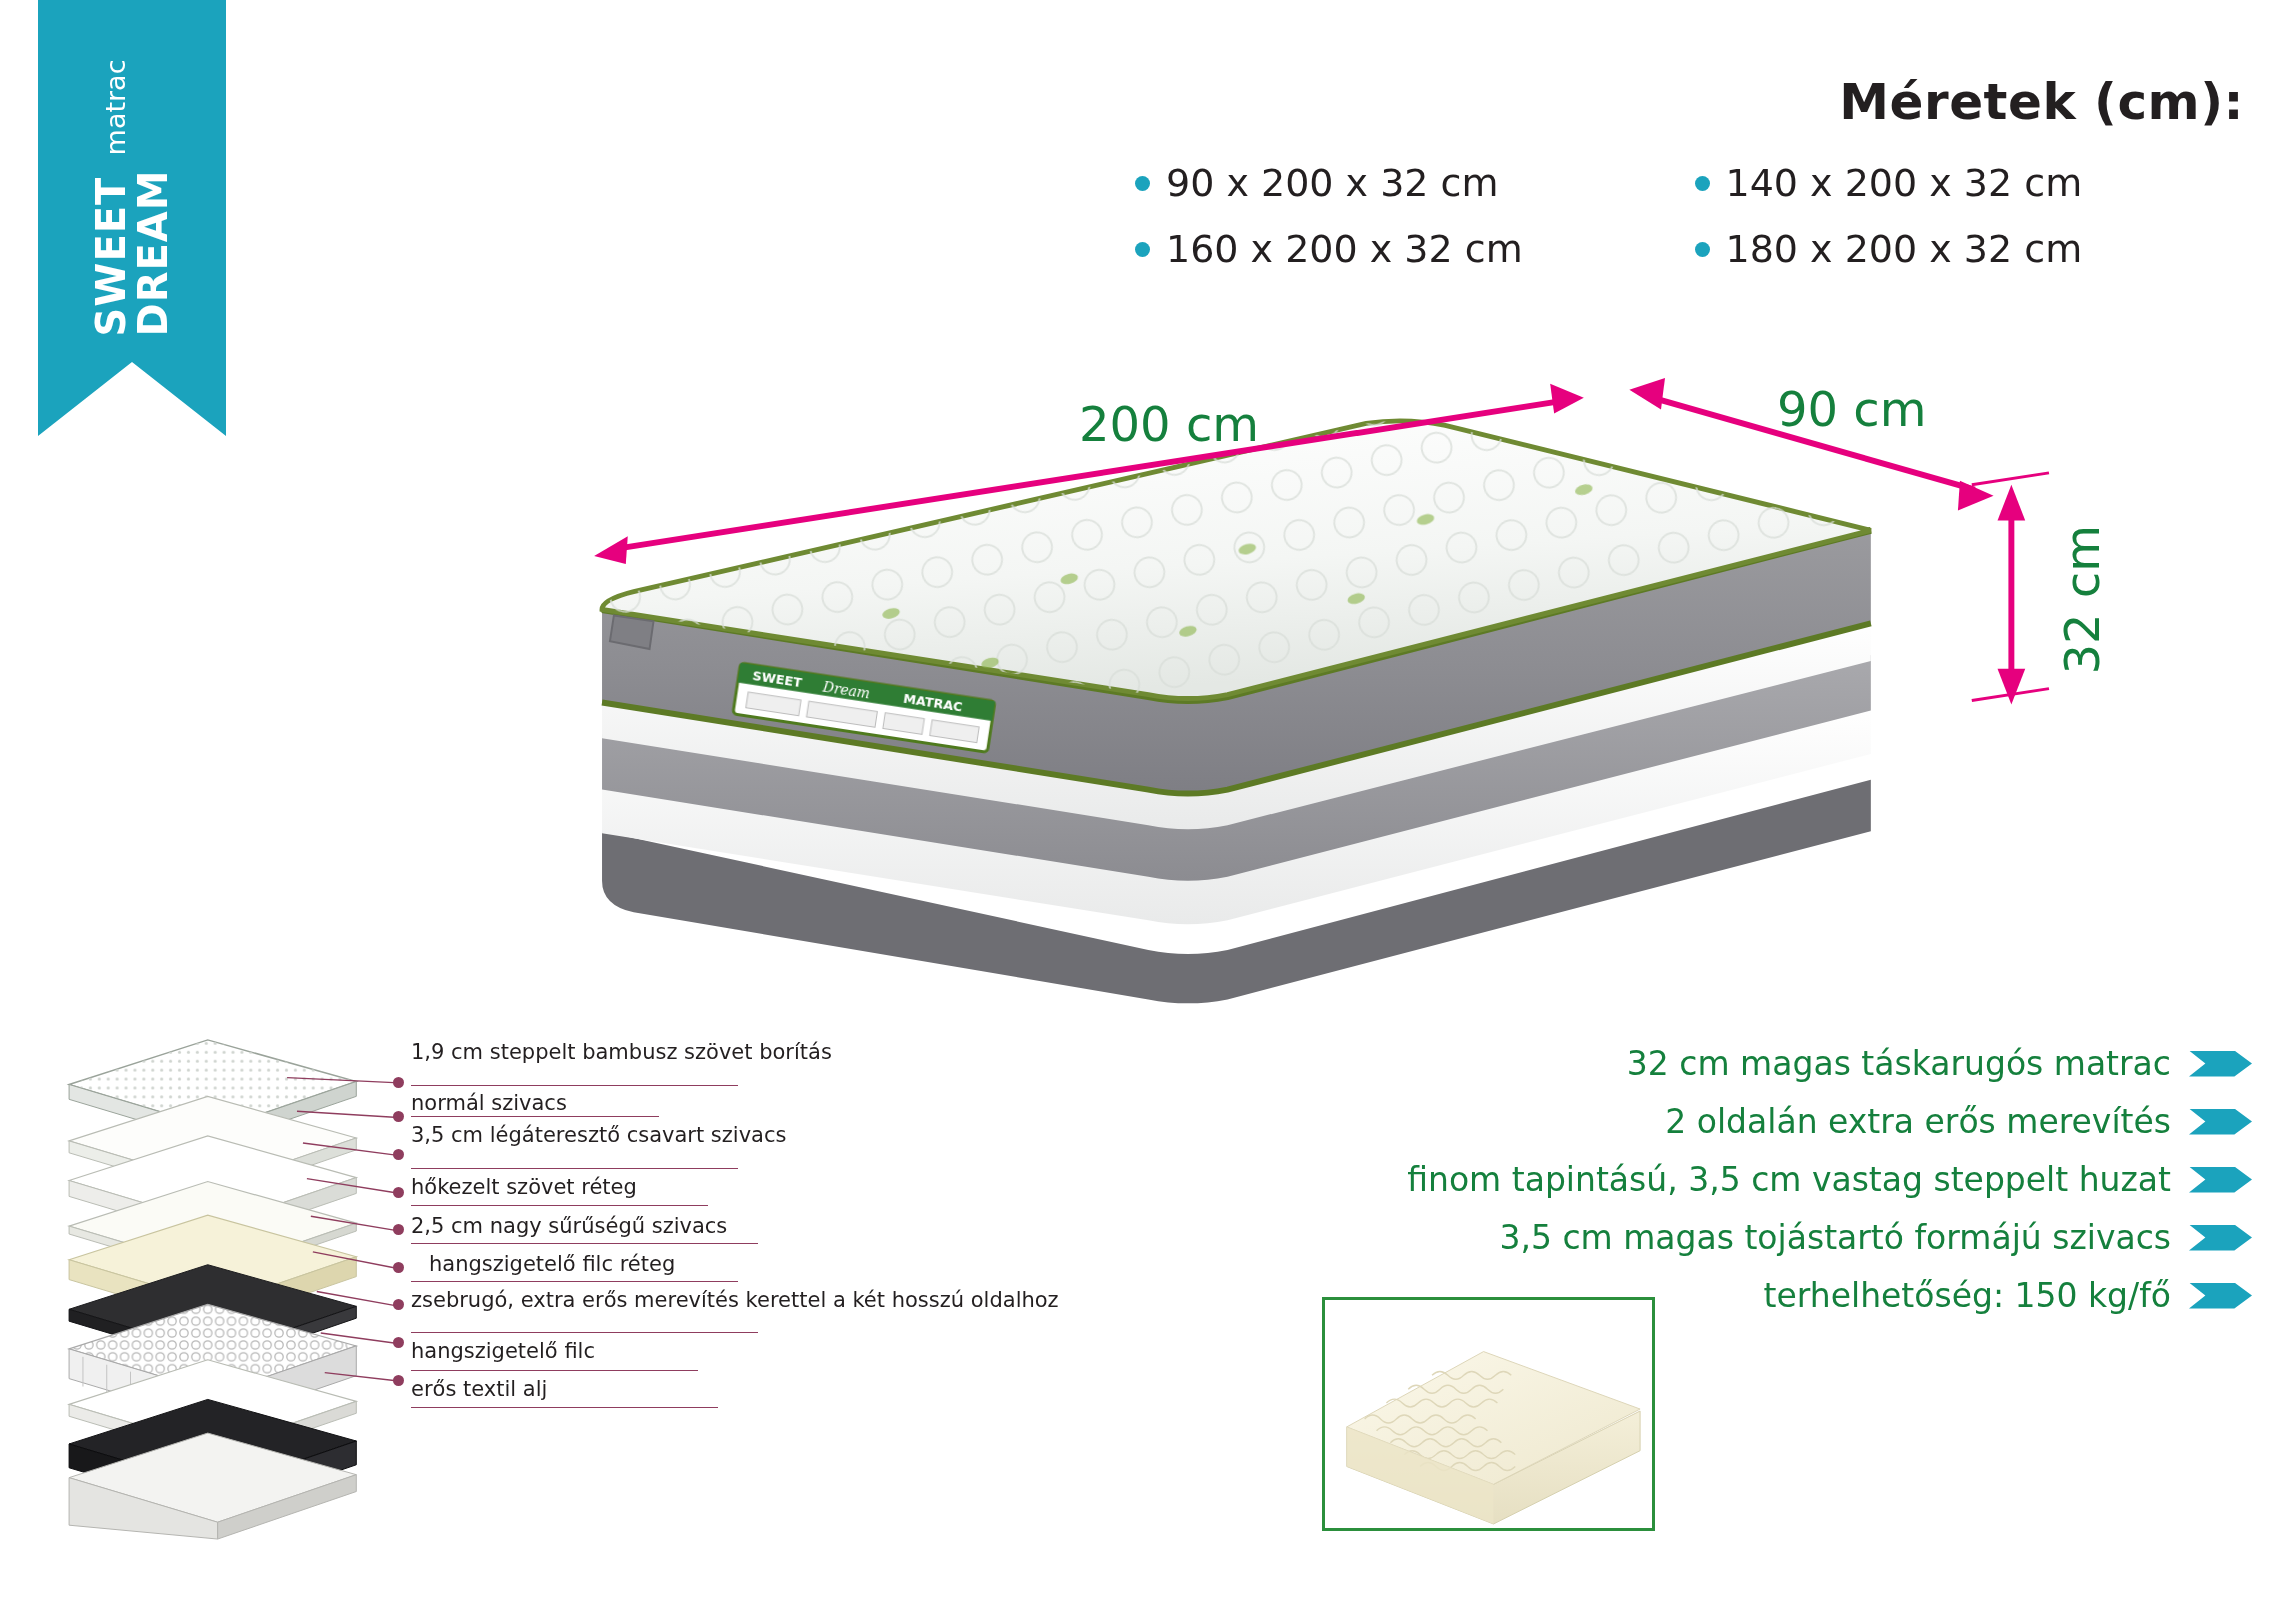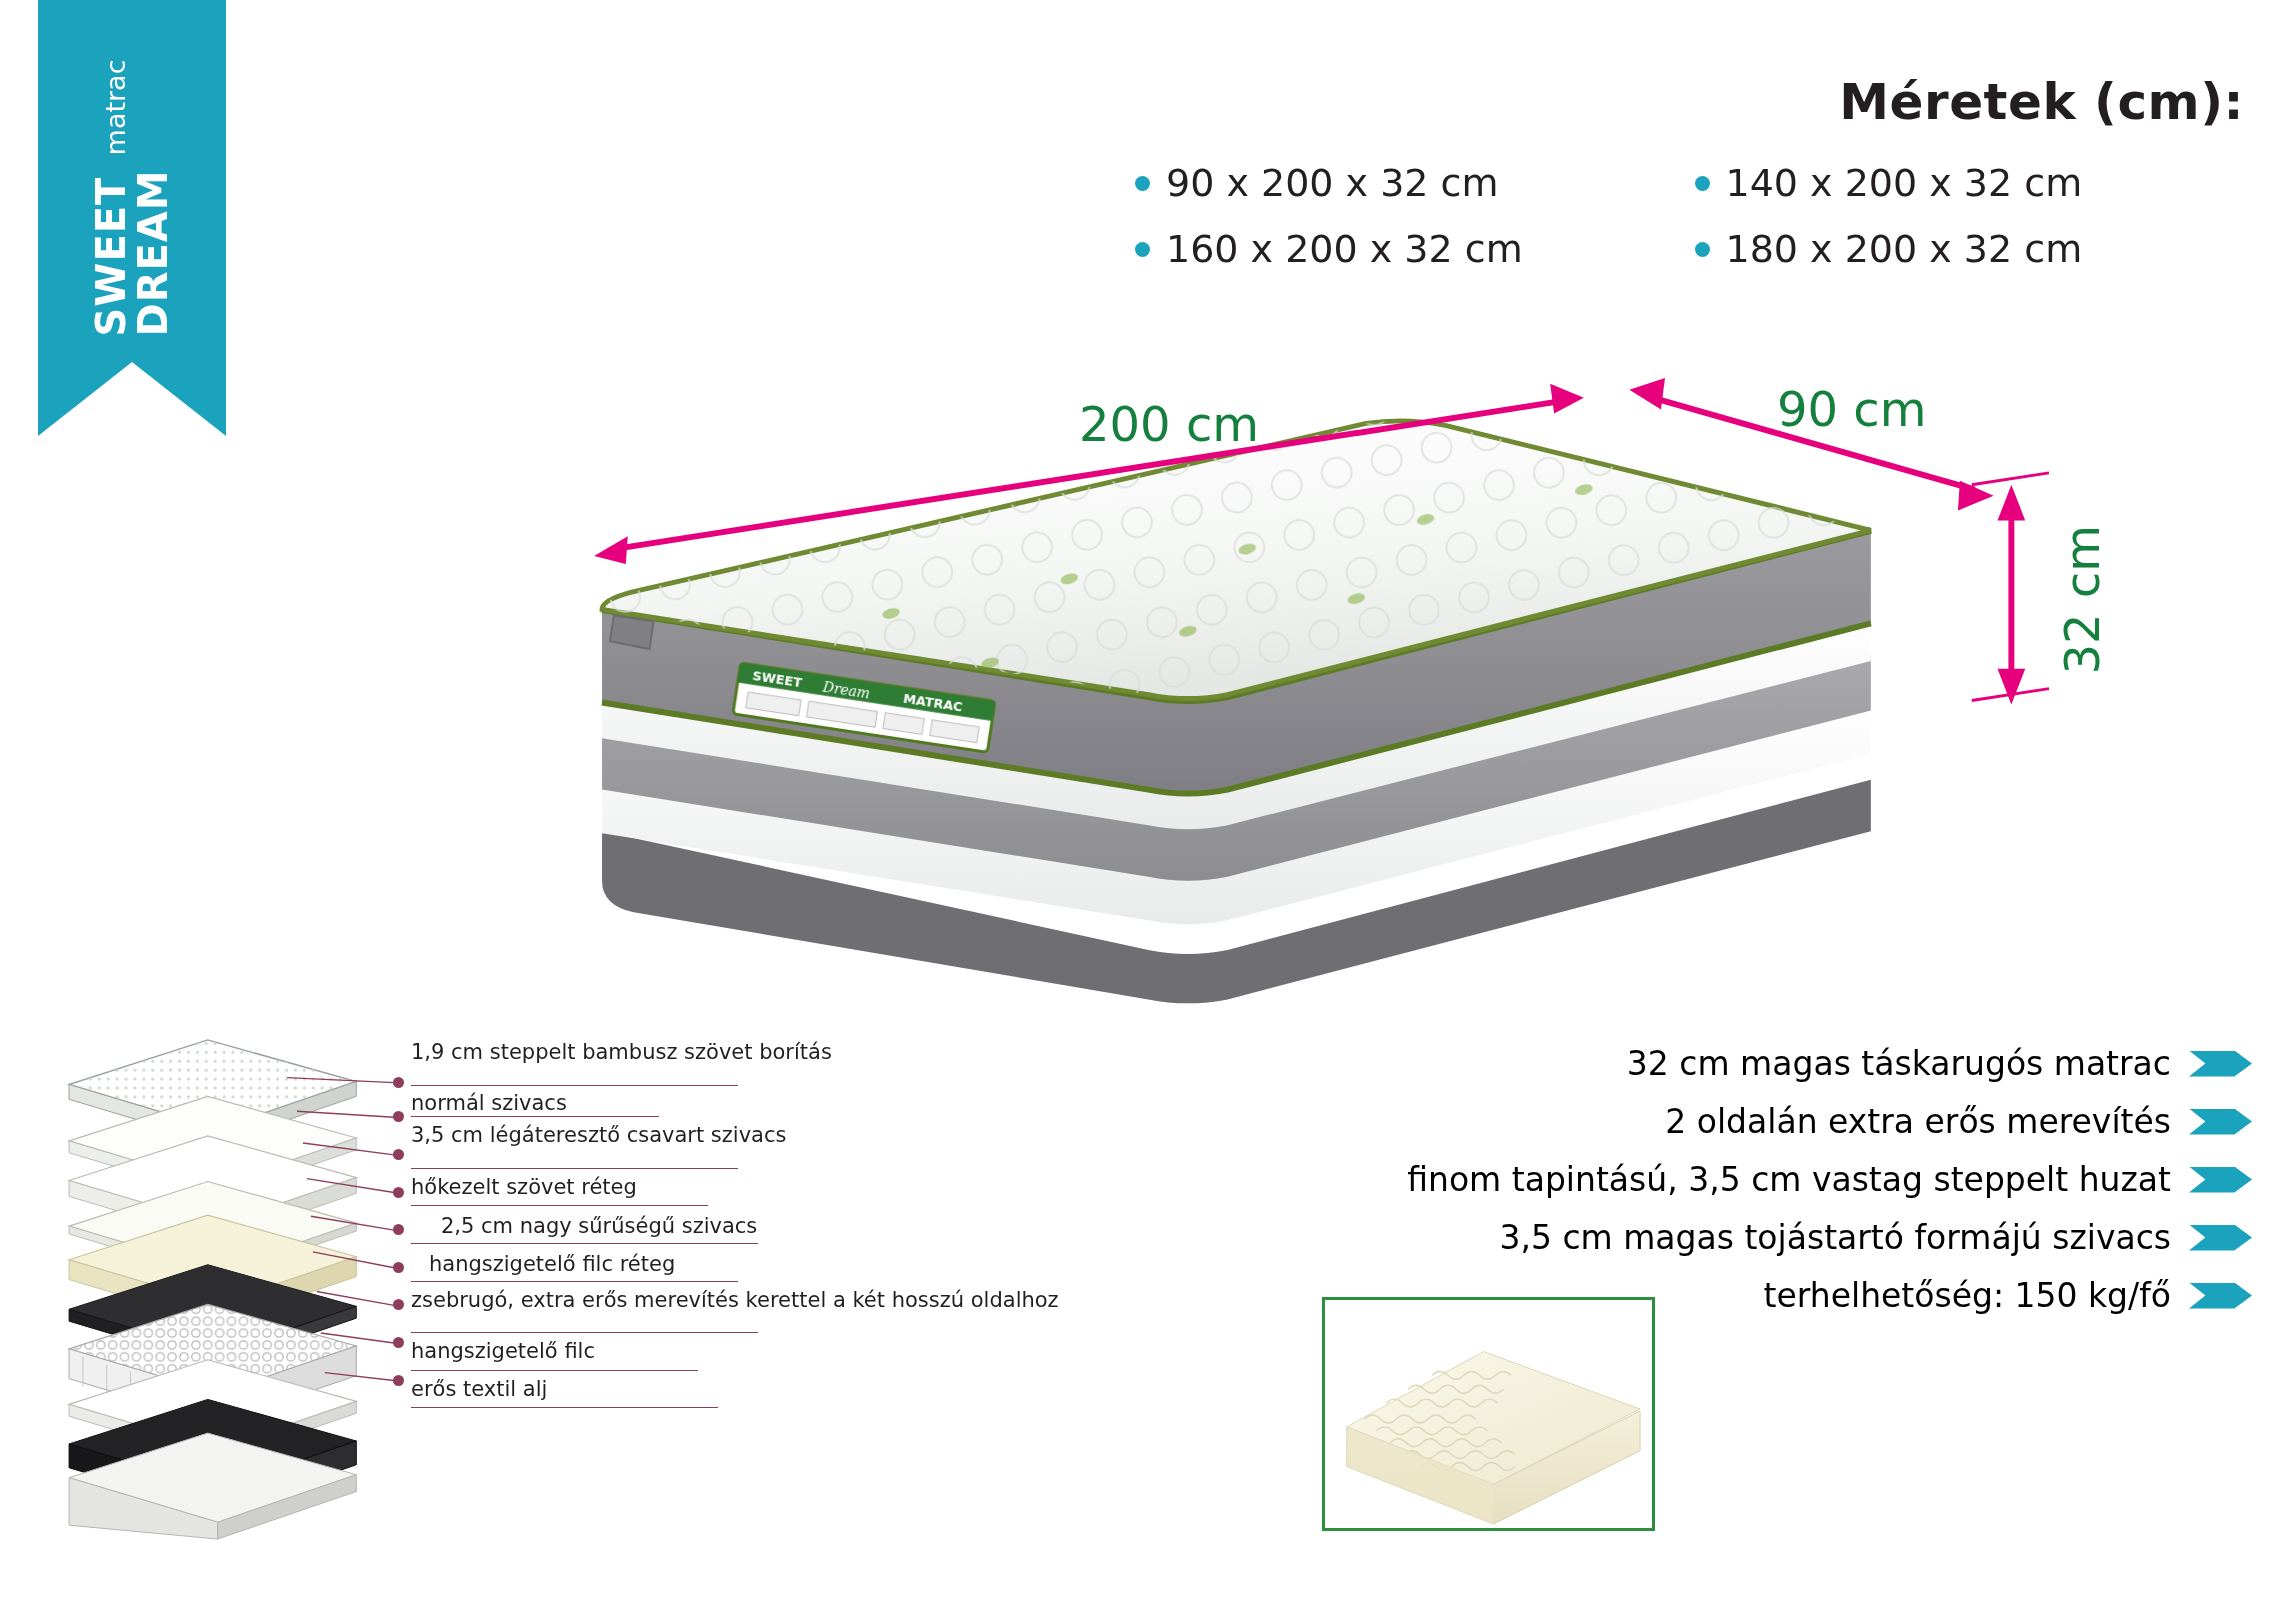--- a/index.html
+++ b/index.html
@@ -167,21 +167,21 @@
     width: 1049px;
     text-align: right;
   }
   .feature-row {
     display: flex;
     align-items: center;
     justify-content: flex-end;
     gap: 18px;
     margin-bottom: 19px;
     font-size: 33px;
-    color: #000000;
+    color: #15803d;
     white-space: nowrap;
   }
   .feature-arrow {
     flex: none;
     width: 63px;
     height: 26px;
     background: #1ba3bd;
     clip-path: polygon(0 0, 72% 0, 100% 50%, 72% 100%, 0 100%, 26% 50%);
   }
 
@@ -414,21 +414,21 @@
   </div>
   <div class="callout" style="top: 51px;">
     <span>normál szivacs</span>
   </div>
   <div class="callout" style="top: 83px;">
     <span>3,5 cm légáteresztő csavart szivacs</span>
   </div>
   <div class="callout" style="top: 135px;">
     <span>hőkezelt szövet réteg</span>
   </div>
-  <div class="callout" style="top: 174px; margin-left: 30px;">
+  <div class="callout" style="top: 174px;">
     <span>2,5 cm nagy sűrűségű szivacs</span>
   </div>
   <div class="callout" style="top: 212px; margin-left: 18px;">
     <span>hangszigetelő filc réteg</span>
   </div>
   <div class="callout" style="top: 248px;">
     <span>zsebrugó, extra erős merevítés kerettel a két hosszú oldalhoz</span>
   </div>
   <div class="callout" style="top: 299px;">
     <span>hangszigetelő filc</span>

